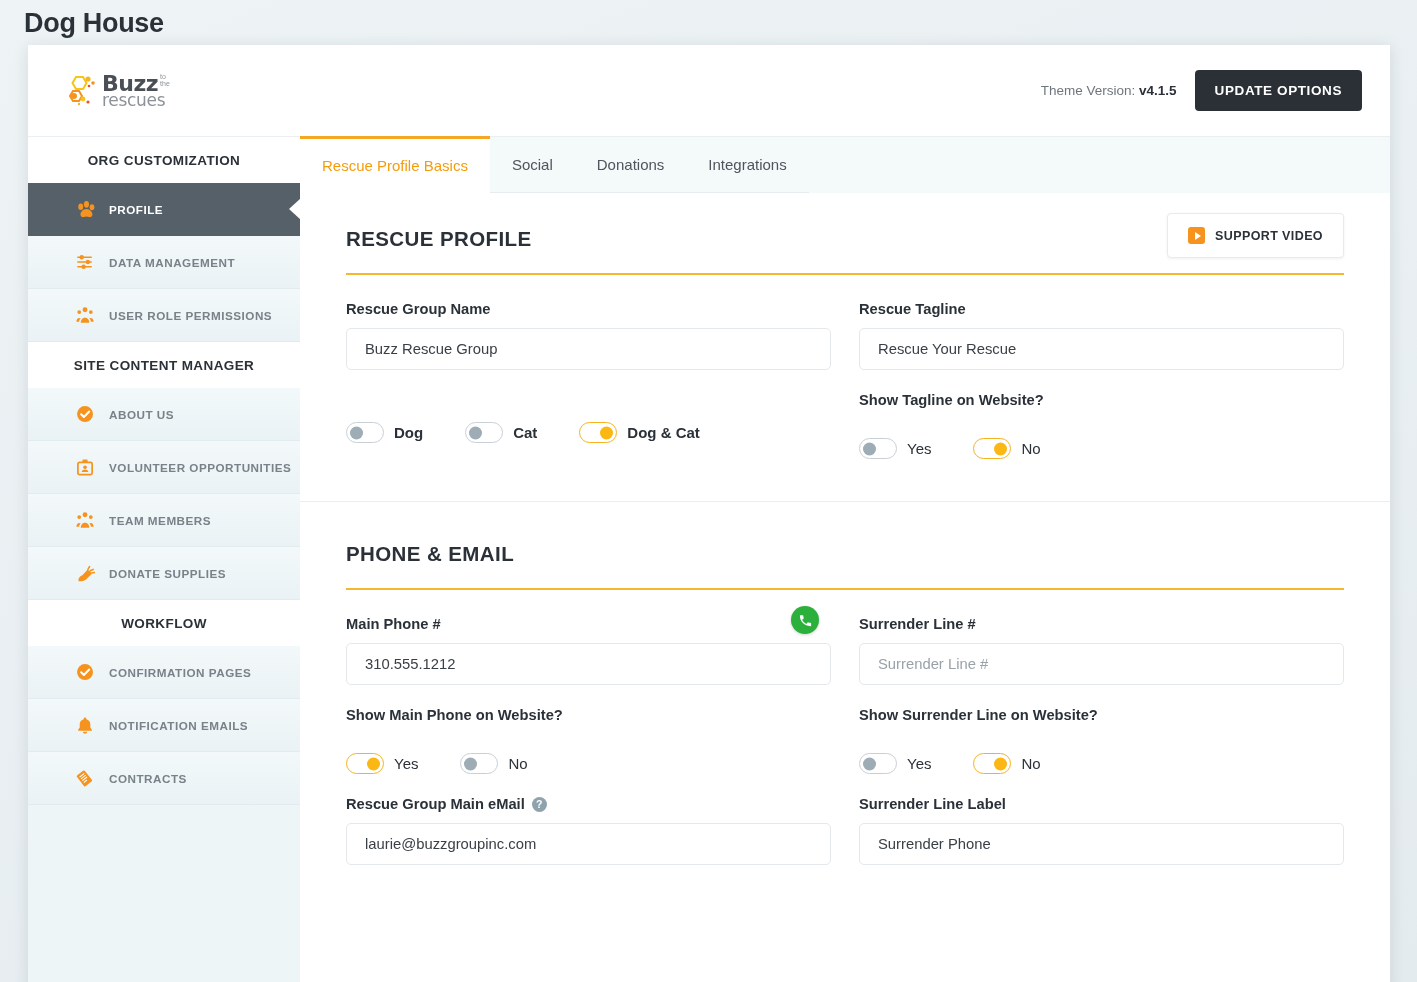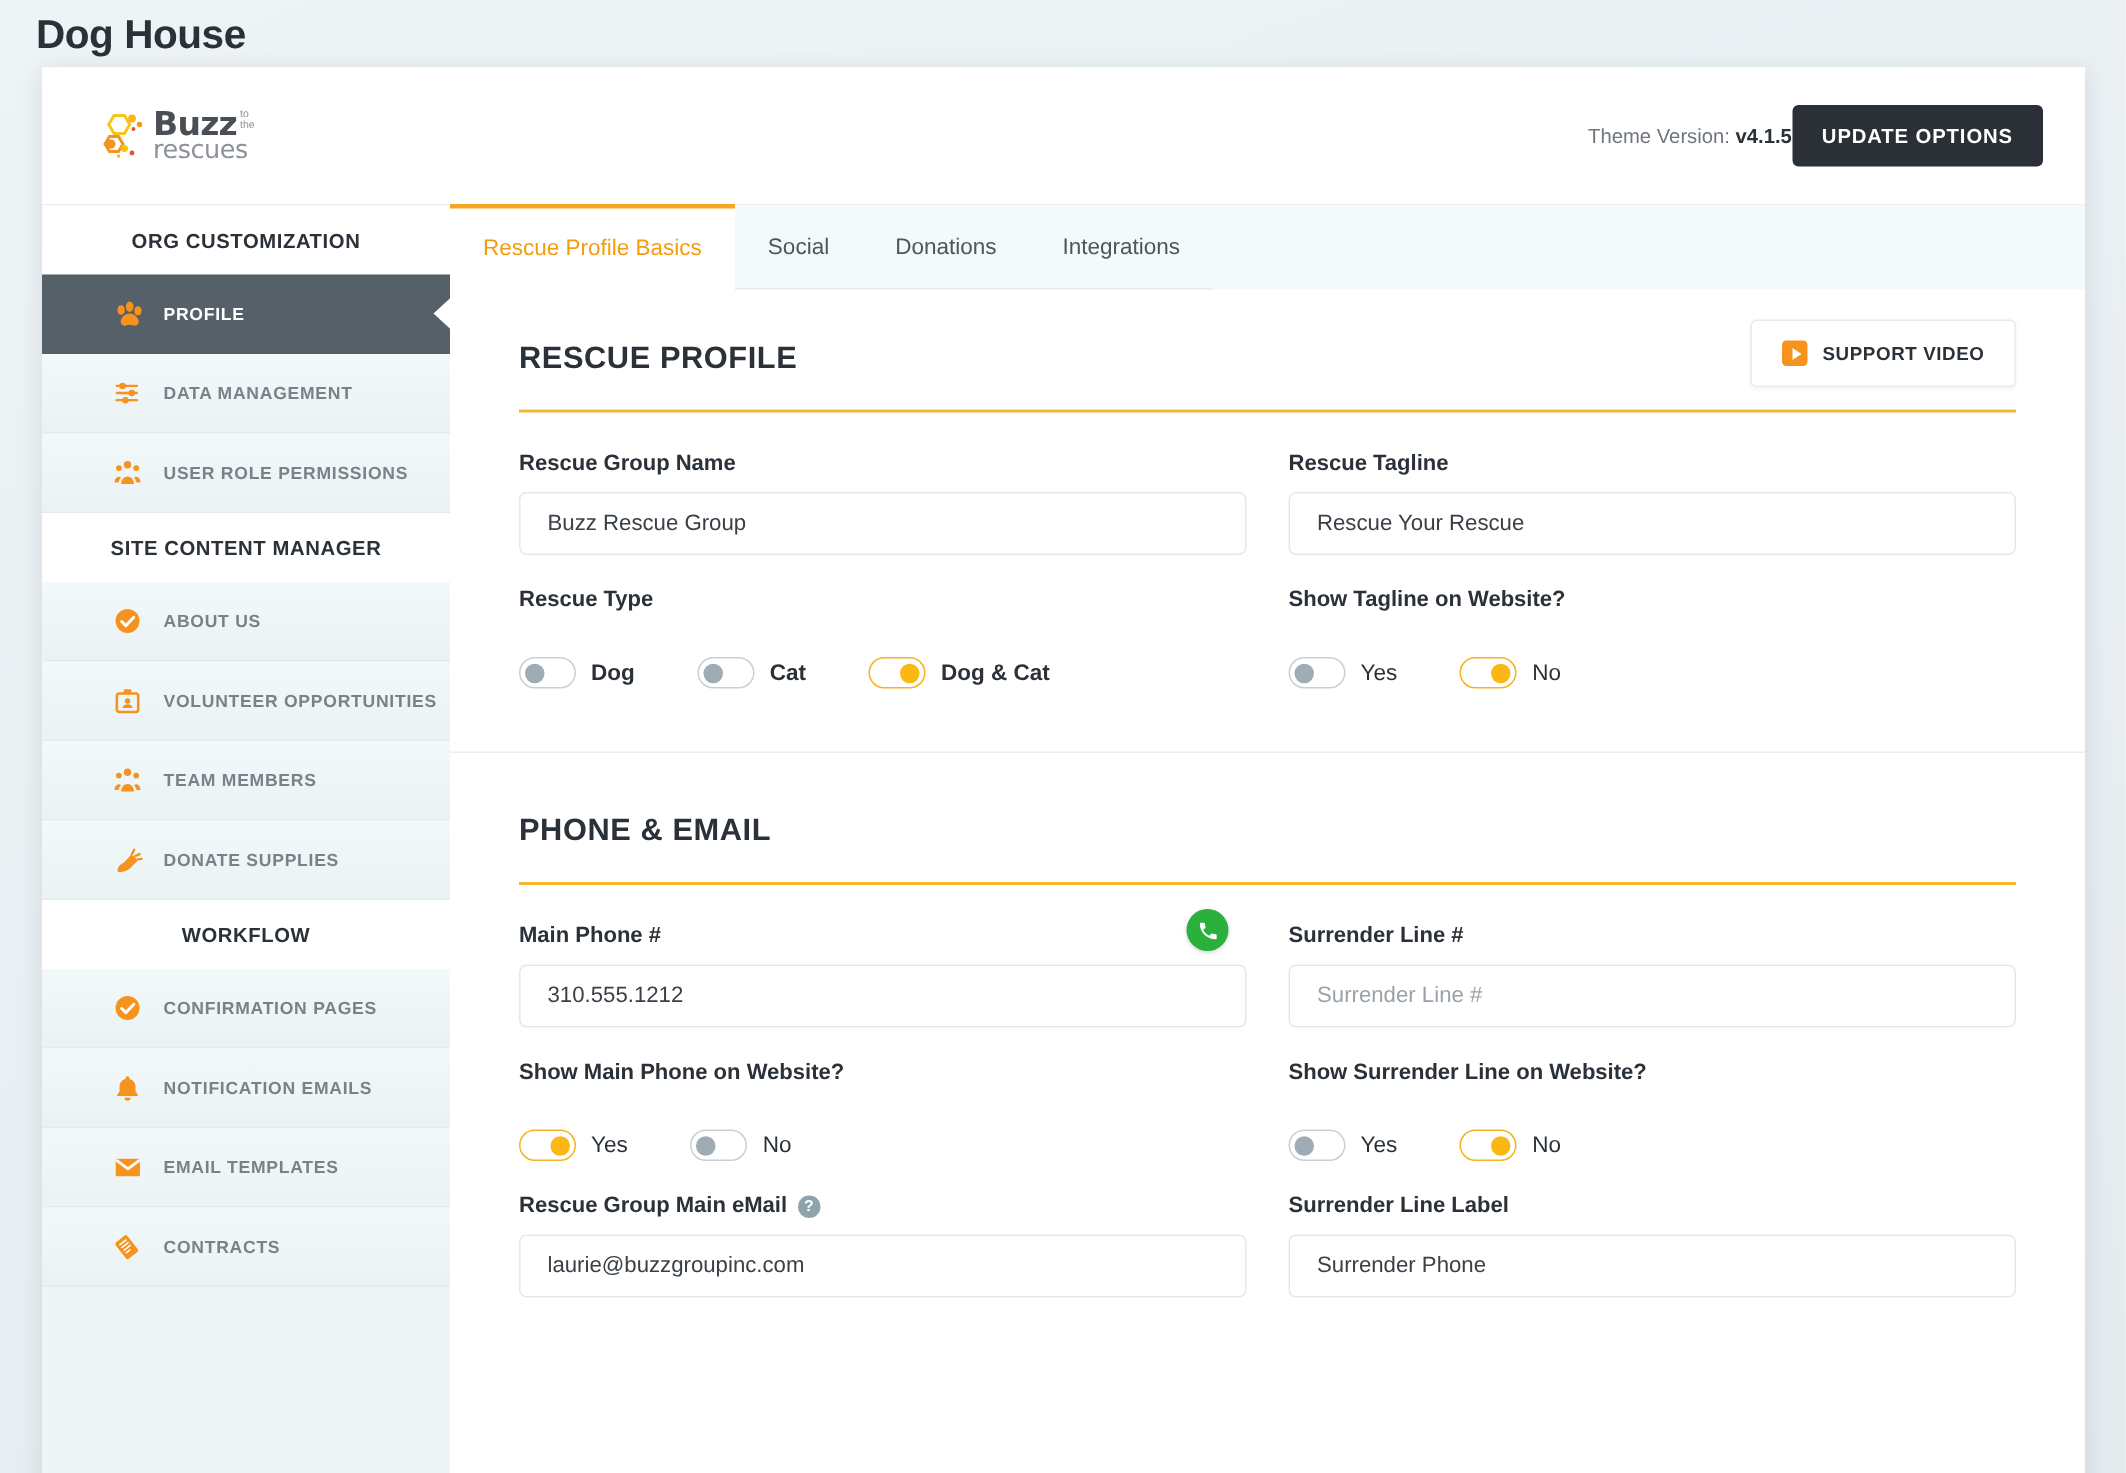--- a/index.html
+++ b/index.html
@@ -30,21 +30,21 @@
   .logo-buzz {
     font-size: 22px; font-weight: bold; color: #4a4f55;
     letter-spacing: -0.5px; font-family: "DejaVu Sans", sans-serif;
   }
   .logo-rescues {
     font-size: 17px; color: #8d9298; letter-spacing: -0.3px;
     margin-top: -3px; font-family: "DejaVu Sans", sans-serif;
   }
   .logo-tt { display:inline-block; vertical-align:top; margin-left:2px; }
   .logo-tt span { display:block; font-size:7px; color:#8d9298; line-height:7px; }
-  .topbar-right { display: flex; align-items: center; }
+  .topbar-right { display: flex; align-items: center; gap: 18px; }
   .theme-version { font-size: 13.5px; color: #6f767d; }
   .theme-version b { color: #2b3138; }
   .update-btn {
     background: #2b3036; color: #fff; border: none;
     font-size: 13.5px; font-weight: bold; letter-spacing: .6px;
     padding: 13px 20px; border-radius: 4px; cursor: pointer;
     font-family: "Liberation Sans", sans-serif;
   }
   
   .body-split { display: flex; height: 868px; }
@@ -277,27 +277,20 @@
         </div>
         <div class="side-item">
           <svg class="side-icon" viewBox="0 0 20 20">
             <path d="M9.5 1.6c.8 0 1.4.6 1.4 1.4v.5c2.5.6 4.2 2.8 4.2 5.4v3.3l1.6 2.2c.3.5 0 1.1-.6 1.1H2.9c-.6 0-.9-.6-.6-1.1l1.6-2.2V8.9c0-2.6 1.7-4.8 4.2-5.4V3c0-.8.6-1.4 1.4-1.4z" fill="#f5931e"></path>
             <path d="M7.3 16.6h4.4c0 1.2-1 2.1-2.2 2.1s-2.2-.9-2.2-2.1z" fill="#f5931e"></path>
           </svg>
           <span>NOTIFICATION EMAILS</span>
         </div>
         <div class="side-item">
           <svg class="side-icon" viewBox="0 0 20 20">
-            <rect x="1.2" y="3.6" width="17" height="12.4" rx="1.3" fill="#f5931e"></rect>
-            <path d="M1.6 4.6l8.2 6.2 8.2-6.2" stroke="#fff" stroke-width="1.9" fill="none" stroke-linejoin="round"></path>
-          </svg>
-          <span>EMAIL TEMPLATES</span>
-        </div>
-        <div class="side-item">
-          <svg class="side-icon" viewBox="0 0 20 20">
             <g transform="rotate(-38 9.5 9.5)">
               <rect x="3.5" y="2.2" width="10.5" height="14.5" rx="1.4" fill="#f5931e"></rect>
               <g stroke="#fff" stroke-width="1.1">
                 <line x1="5.6" y1="5.2" x2="11.9" y2="5.2"></line>
                 <line x1="5.6" y1="7.6" x2="11.9" y2="7.6"></line>
                 <line x1="5.6" y1="10" x2="11.9" y2="10"></line>
                 <line x1="5.6" y1="12.4" x2="9.8" y2="12.4"></line>
               </g>
             </g>
           </svg>
@@ -329,21 +322,20 @@
           <div class="field">
             <div class="f-label">Rescue Group Name</div>
             <input class="f-input" value="Buzz Rescue Group" style="">
           </div>
           <div class="field">
             <div class="f-label">Rescue Tagline</div>
             <input class="f-input" value="Rescue Your Rescue" style="">
           </div>
 
           <div class="field">
-            <div class="f-label">Rescue Type</div>
             <div class="toggle-row">
                 <span class="tg">
                   <i></i>
                 </span>
                 <span class="tg-label bold">Dog</span>
                 <span class="gap"></span>
                 <span class="tg">
                   <i></i>
                 </span>
                 <span class="tg-label bold">Cat</span>

